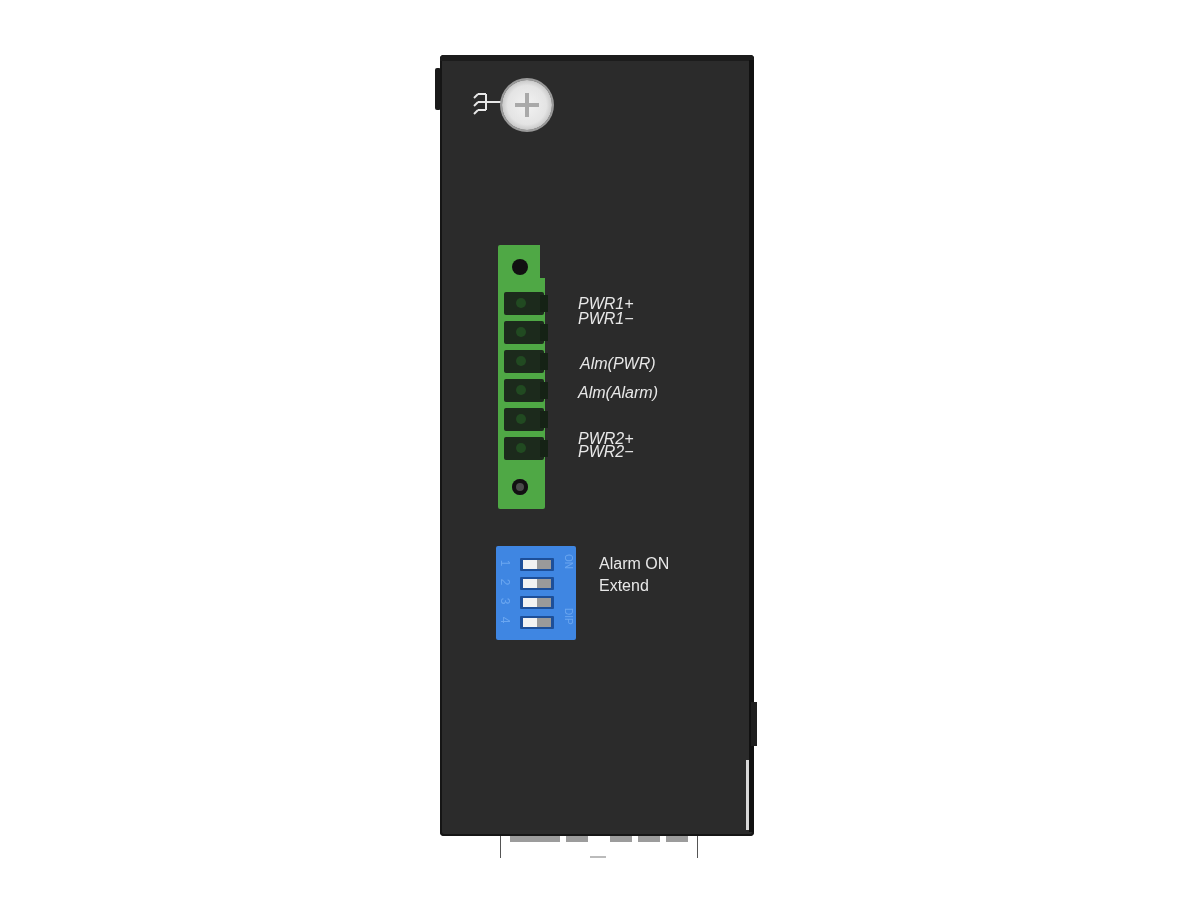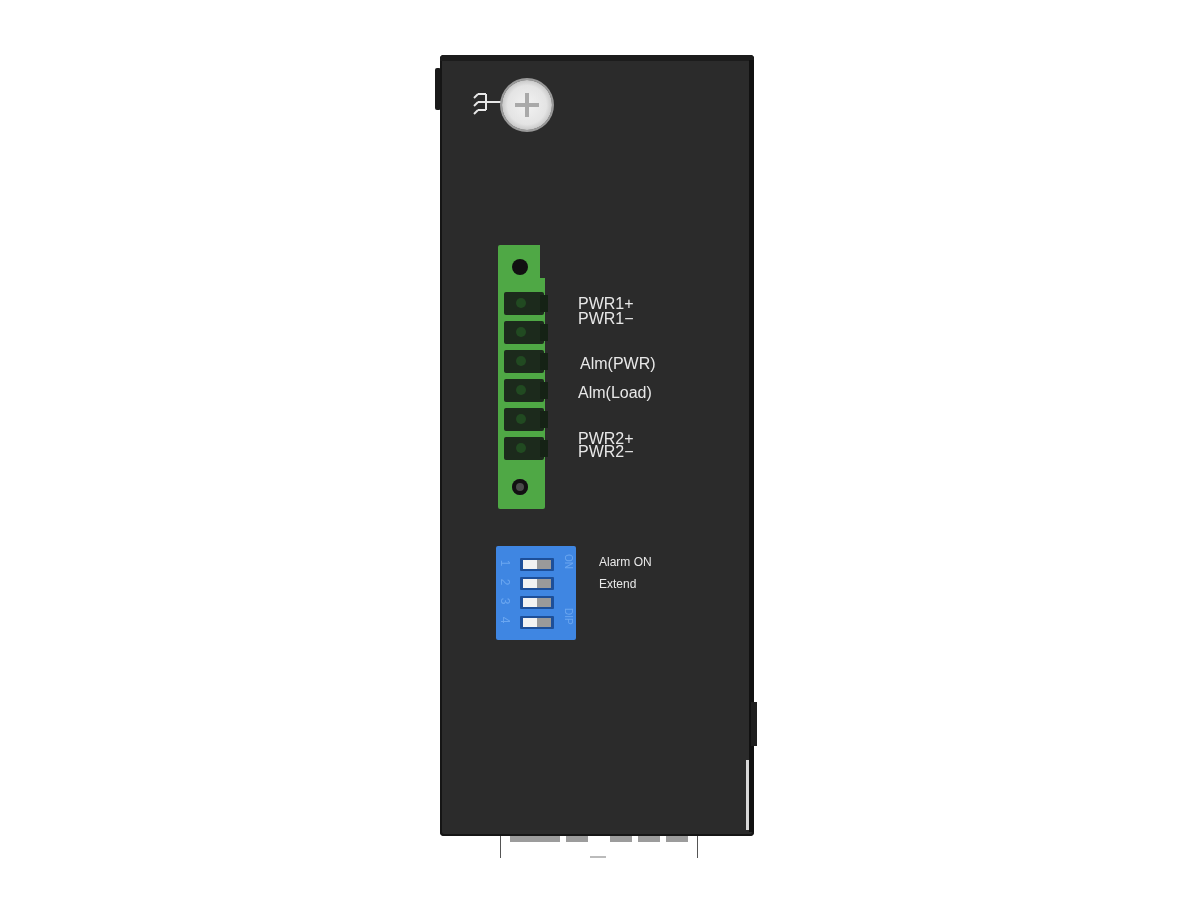--- a/index.html
+++ b/index.html
@@ -15,28 +15,28 @@
   .screw .cross-h { left:13px; top:23px; width:24px; height:4px; }
   .screw .cross-v { left:23px; top:13px; width:4px; height:24px; }
   .ground-icon { position:absolute; left:472px; top:90px; width:30px; height:30px; }
   .terminal { position:absolute; left:498px; top:245px; width:47px; height:264px; background:#4fa845; border-radius:2px; }
   .terminal .notch { position:absolute; right:-1px; top:0; width:6px; height:33px; background:#2b2b2b; }
   .terminal .hole { position:absolute; left:14px; width:16px; height:16px; border-radius:50%; background:#111; }
   .terminal .hole.bottom { background:#4a4a4a; box-shadow: inset 0 0 0 4px #111; }
   .slot { position:absolute; left:6px; width:40px; height:23px; background:#1c2a1c; border-radius:2px; }
   .slot::after { content:""; position:absolute; left:12px; top:6px; width:10px; height:10px; border-radius:50%; background:#214a21; }
   .slot .tab { position:absolute; right:-4px; top:3px; width:8px; height:17px; background:#152215; }
-  .term-label { position:absolute; left:578px; color:#e8e8e8; font-size:16px; white-space:nowrap; }
+  .term-label { position:absolute; left:578px; color:#e8e8e8; font-size:16px; white-space:nowrap;font-style:italic; }
   .dip { position:absolute; left:496px; top:546px; width:80px; height:94px; background:#3f86e2; border-radius:2px; }
   .dip .num { position:absolute; left:6px; color:#6aa6f0; font-size:12px; transform:rotate(90deg); }
   .dip .side { position:absolute; right:4px; color:#6aa6f0; font-size:10px; transform:rotate(90deg); transform-origin:left top; }
   .switch { position:absolute; left:24px; width:34px; height:13px; background:#1d4f99; border-radius:1px; }
   .switch .knob { position:absolute; left:3px; top:2px; width:14px; height:9px; background:#f2f2f2; }
   .switch .track { position:absolute; left:17px; top:2px; width:14px; height:9px; background:#9a9a9a; }
-  .dip-label { position:absolute; left:599px; color:#e8e8e8; font-size:12px; white-space:nowrap; }
+  .dip-label { position:absolute; left:599px; color:#e8e8e8; font-size:16px; white-space:nowrap; }
   .bottom-tabs { position:absolute; top:836px; height:6px; width:48px; background:#9c9c9c; }
   .leg { position:absolute; top:836px; width:1px; height:22px; background:#555; }
   .bottom-bar { position:absolute; left:590px; top:856px; width:16px; height:2px; background:#bbb; }
 </style>
 </head>
 <body>
 
 <div class="left-tab"></div>
 <div class="device">
   <div class="top-edge"></div>
@@ -83,21 +83,21 @@
     </div>
   <div class="slot" style="top:192px">
       <div class="tab"></div>
     </div>
   <div class="hole bottom" style="top:234px"></div>
 </div>
 
 <div class="term-label" style="top:295px">PWR1+</div>
 <div class="term-label" style="top:310px">PWR1−</div>
 <div class="term-label" style="top:355px;left:580px">Alm(PWR)</div>
-<div class="term-label" style="top:384px">Alm(Load)</div>
+<div class="term-label" style="top:384px">Alm(Alarm)</div>
 <div class="term-label" style="top:430px">PWR2+</div>
 <div class="term-label" style="top:443px">PWR2−</div>
 
 <div class="dip">
   <span class="num" style="top:10px">1</span>
   <span class="num" style="top:29px">2</span>
   <span class="num" style="top:48px">3</span>
   <span class="num" style="top:67px">4</span>
   <span class="side" style="top:8px;left:78px">ON</span>
   <span class="side" style="top:62px;left:78px">DIP</span>

